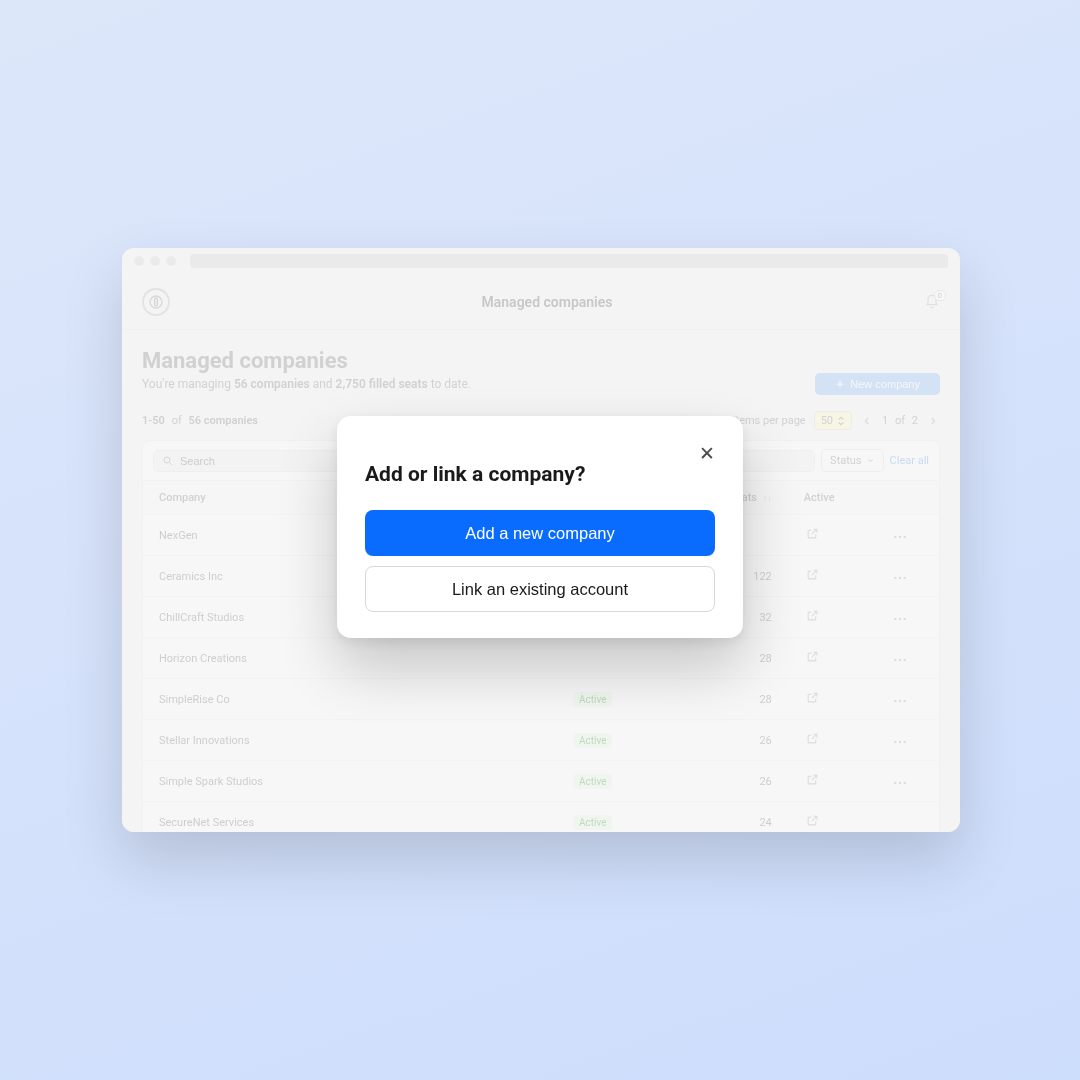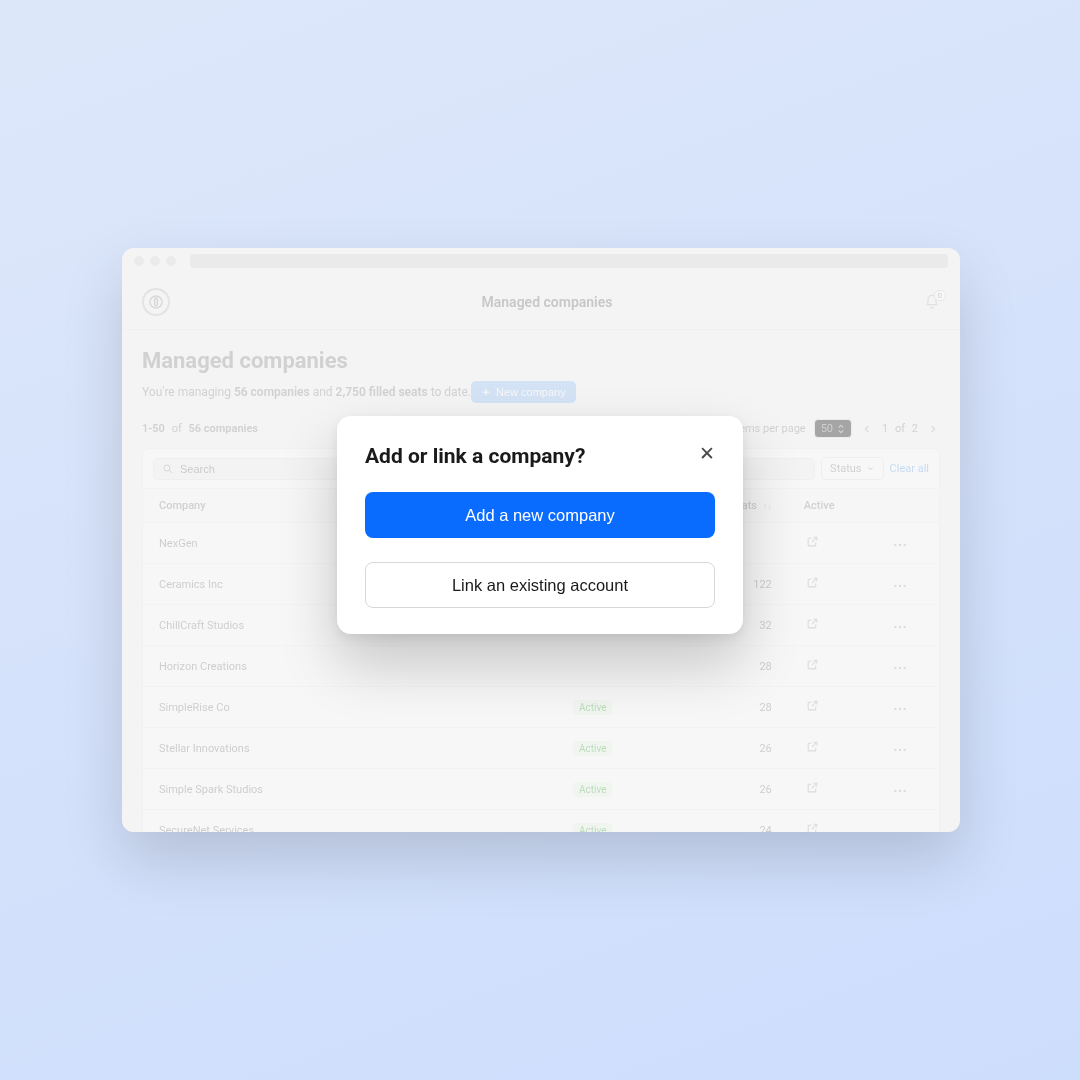--- a/index.html
+++ b/index.html
@@ -52,35 +52,35 @@
   .bell { position: relative; color: #b8b8b8; }
   .badge {
     position: absolute; top: -4px; right: -6px;
     background: #fff; border: 1px solid #d0d0d0; color: #888;
     font-size: 8px; border-radius: 5px; padding: 0 3px;
   }
 
   
   .page { padding: 18px 20px 0; color: #8a8a8a; }
   .h1 { font-size: 22px; font-weight: 700; color: #888; }
-  .subline { font-size: 12px; margin-top: 8px; display: flex; align-items: center; }
+  .subline { font-size: 12px; margin-top: 0; display: flex; justify-content: space-between; align-items: center; }
   .subline b { color: #888; font-weight: 600; }
   .newco {
     background: #8fbdf7; color: #fff; font-size: 11px; font-weight: 500;
-    border-radius: 5px; padding: 5px 10px; display: inline-flex; gap: 5px; align-items: center;
+    border-radius: 5px; padding: 5px 20px; display: inline-flex; gap: 5px; align-items: center;
     border: none;
   }
 
   .listbar {
     display: flex; align-items: center; justify-content: space-between;
     font-size: 11px; margin-top: 16px;
   }
   .listbar b { color: #888; font-weight: 600; }
   .pager { display: flex; align-items: center; gap: 8px; }
-  .perpage { border: 1px solid #ddd; border-radius: 4px; padding: 2px 6px; display: inline-flex; gap: 4px; align-items: center; background:#000000;justify-content:center;}
+  .perpage { border: 1px solid #ddd; border-radius: 4px; padding: 2px 6px; display: inline-flex; gap: 4px; align-items: center; background:#fef9c3;justify-content:center;}
   .chev { width: 14px; height: 14px; display: inline-flex; align-items: center; justify-content: center; color: #999; cursor: pointer; }
 
   .card { background: #fff; border: 1px solid #ececec; border-radius: 8px; margin-top: 10px; overflow: hidden; }
   .filters { display: flex; align-items: center; padding: 8px 10px; gap: 6px; border-bottom: 1px solid #eee; }
   .search { flex: 1; display: flex; align-items: center; gap: 6px; background: #f3f3f3; border: 1px solid #e5e5e5; border-radius: 5px; padding: 4px 8px; }
   .search input { border: none; outline: none; background: transparent; font-size: 11px; width: 100%; color: #777; }
   .pill { border: 1px solid #e2e2e2; background: #fff; color: #888; font-size: 11px; border-radius: 5px; padding: 4px 8px; display: inline-flex; gap: 4px; align-items: center; }
   .clear { color: #6aa5f5; font-size: 11px; cursor: pointer; white-space:nowrap; }
 
   table { width: 100%; border-collapse: collapse; }
@@ -104,24 +104,24 @@
   .modal {
     position: absolute;
     left: 337px; top: 416px;
     width: 406px;
     background: #fff;
     border-radius: 14px;
     box-shadow: 0 30px 60px rgba(0,0,0,.20), 0 4px 12px rgba(0,0,0,.08);
     padding: 28px 28px 26px;
   }
   .mrow1 { display: flex; align-items: flex-start; justify-content: space-between; }
-  .mtitle { font-size: 21px; font-weight: 700; color: #1a1a1a; }
+  .mtitle { font-size: 21px; font-weight: 700; color: #1a1a1a; margin-top: 18px; }
   .close { font-size: 19px; color: #4a4a4a; line-height: 1; cursor: pointer; background:none;border:none; }
   .mbody { font-size: 16px; color: #3c3c3c; line-height: 1.38; margin-top: 18px; }
-  .btns { margin-top: 24px; display: flex; flex-direction: column; gap: 24px; }
+  .btns { margin-top: 24px; display: flex; flex-direction: column; gap: 10px; }
   .btn { width: 100%; height: 46px; border-radius: 8px; font-size: 16.5px; font-weight: 500; cursor: pointer; }
   .btn.primary { background: #0a6bff; color: #fff; border: none; }
   .btn.secondary { background: #fff; color: #1a1a1a; border: 1px solid #d8d8d8; }
 
   svg { display: block; }
 </style>
 </head>
 <body>
 
 <div class="win">

